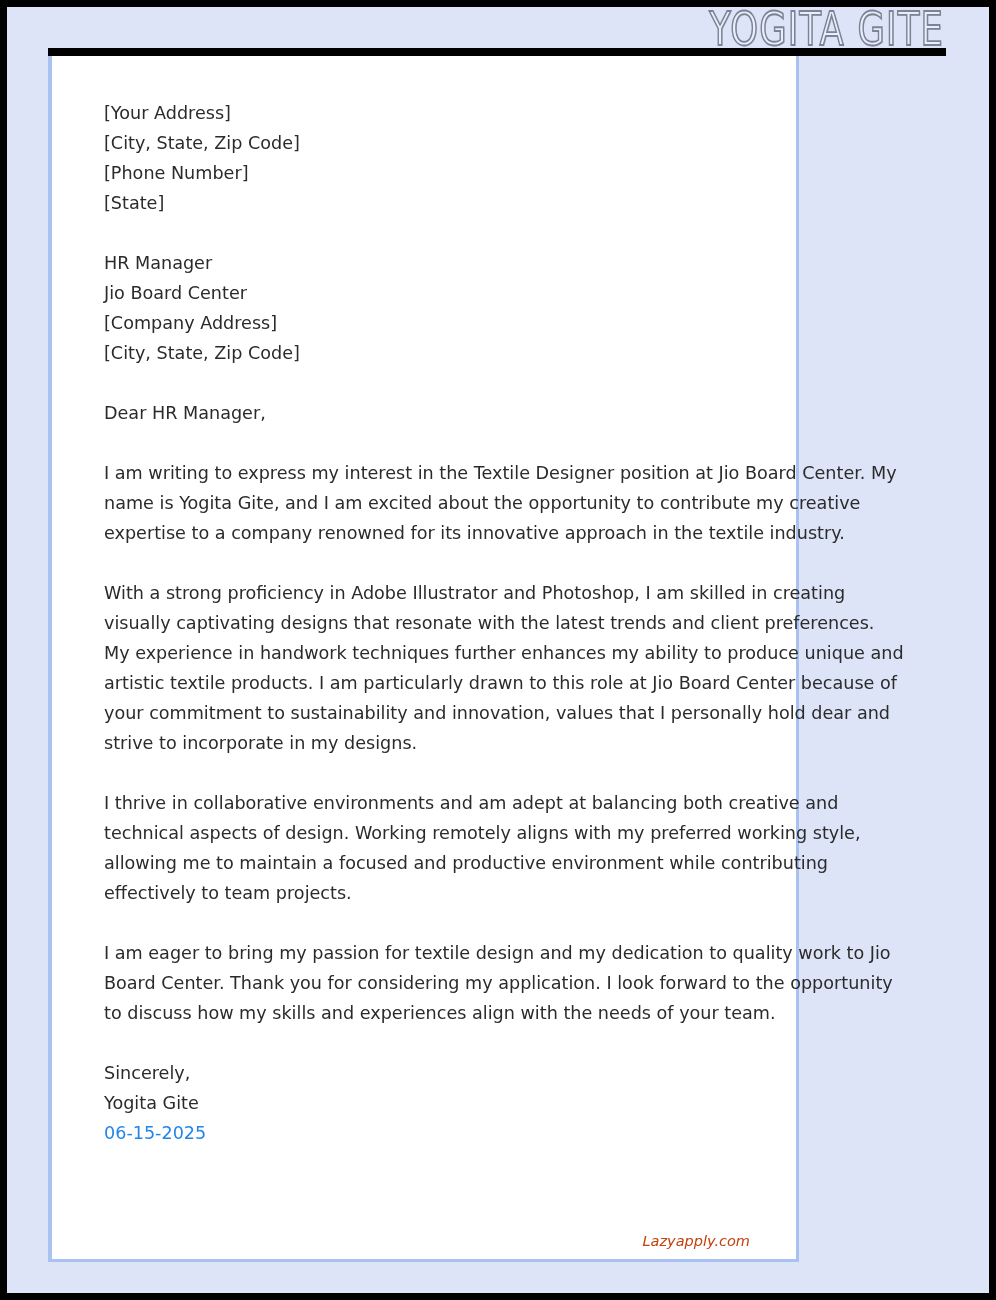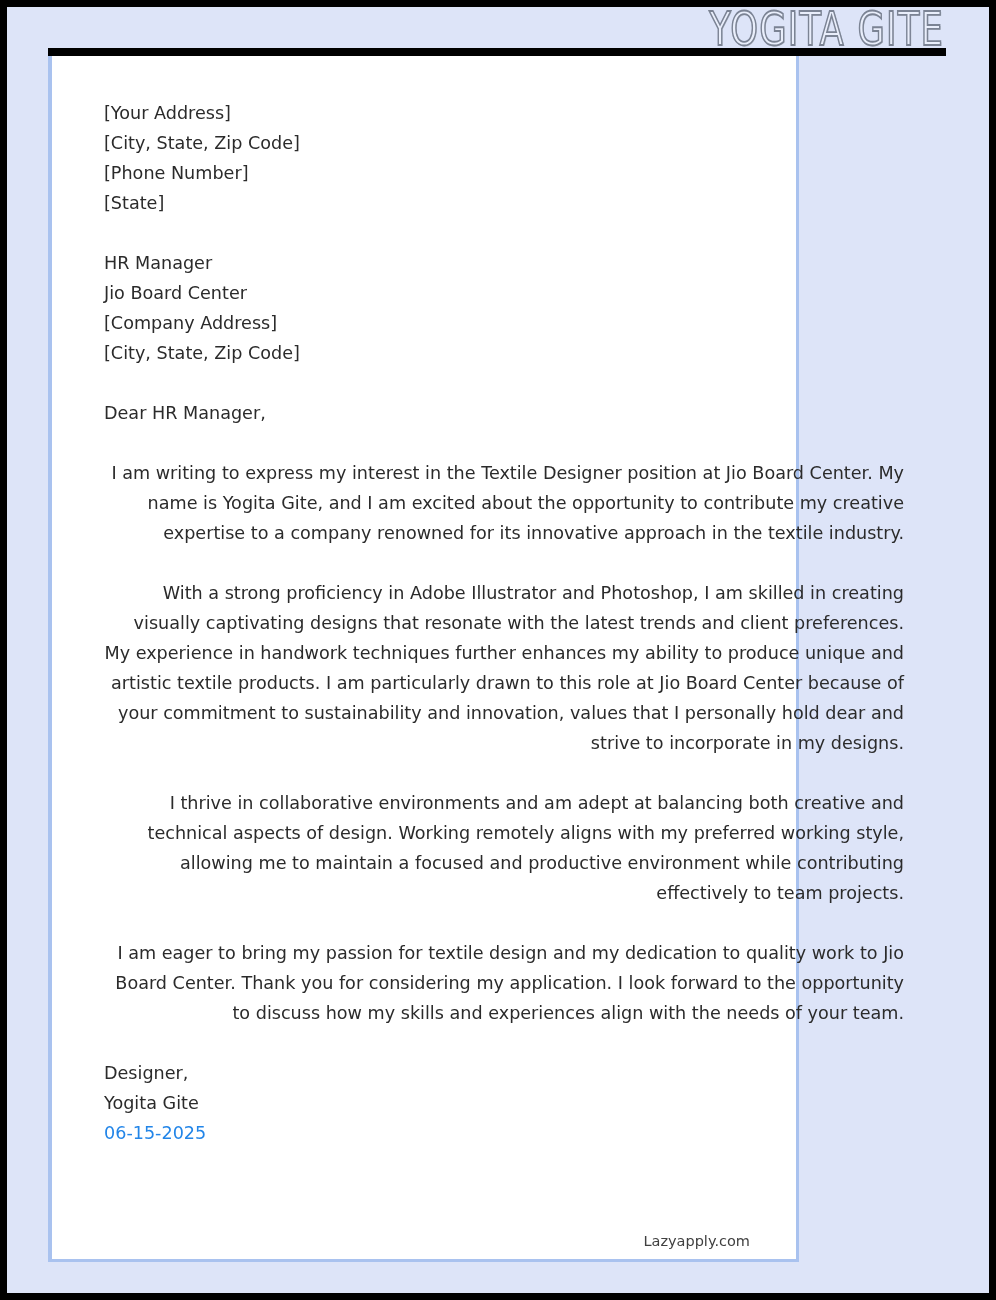--- a/index.html
+++ b/index.html
@@ -105,37 +105,38 @@
   .block-gap {
     height: 30px;
   }
 
   .salutation {
     display: block;
   }
 
   .para {
     margin: 0;
-    text-align: right;
+    text-align: left;
   }
 
   .date-stamp {
     display: block;
     color: #2285e8;
   }
 
   
   .footer-mark {
     position: absolute;
     right: 46px;
     bottom: 10px;
     font-size: 14.5px;
-    color: #404040;
+    color: #c2410c;
     font-family: "DejaVu Sans", sans-serif;
     white-space: nowrap;
+    font-style: italic;
   }
 </style>
 </head>
 <body>
 
 <div class="page-frame">
   <div class="page-bg"></div>
 
   <div class="header-band">
     <div class="header-name">YOGITA GITE</div>
@@ -174,21 +175,21 @@
       <p class="para">With a strong proficiency in Adobe Illustrator and Photoshop, I am skilled in creating visually captivating designs that resonate with the latest trends and client preferences. My experience in handwork techniques further enhances my ability to produce unique and artistic textile products. I am particularly drawn to this role at Jio Board Center because of your commitment to sustainability and innovation, values that I personally hold dear and strive to incorporate in my designs.</p>
       <div class="block-gap"></div>
 
       <p class="para">I thrive in collaborative environments and am adept at balancing both creative and technical aspects of design. Working remotely aligns with my preferred working style, allowing me to maintain a focused and productive environment while contributing effectively to team projects.</p>
       <div class="block-gap"></div>
 
       <p class="para">I am eager to bring my passion for textile design and my dedication to quality work to Jio Board Center. Thank you for considering my application. I look forward to the opportunity to discuss how my skills and experiences align with the needs of your team.</p>
       <div class="block-gap"></div>
 
       <div>
-        <span class="sign-line">Designer,</span>
+        <span class="sign-line">Sincerely,</span>
         <span class="sign-line">Yogita Gite</span>
         <span class="date-stamp">06-15-2025</span>
       </div>
 
     </div>
 
     <div class="footer-mark">Lazyapply.com</div>
   </div>
 </div>
 

